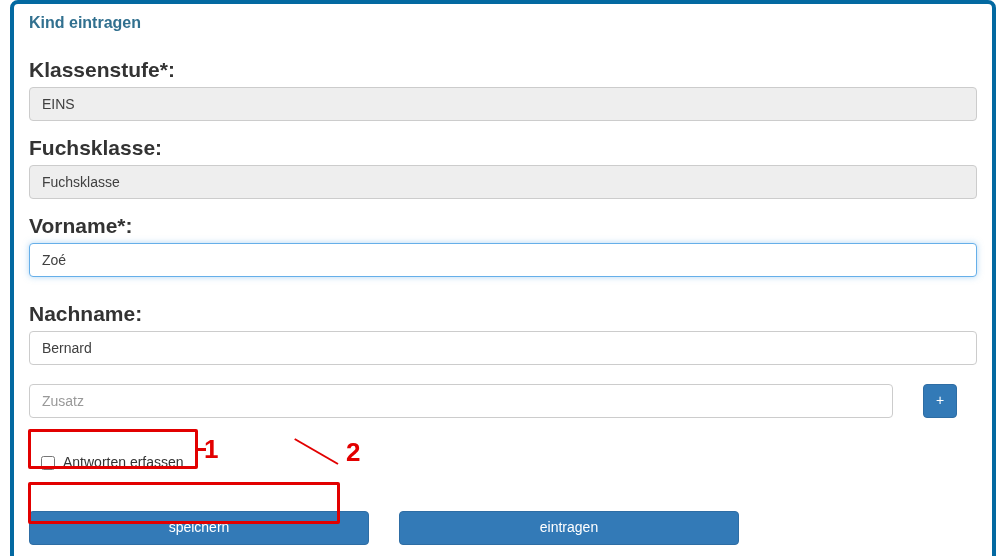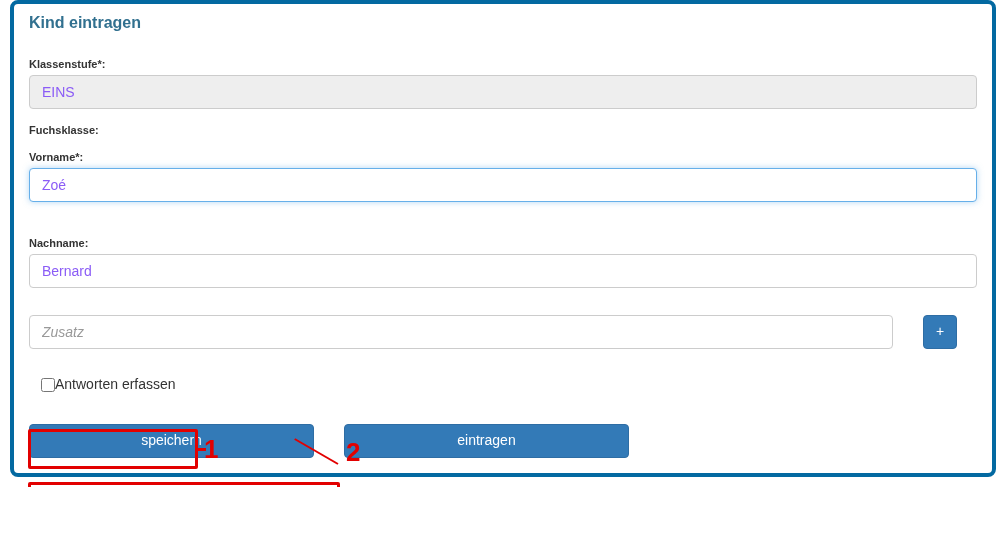--- a/index.html
+++ b/index.html
@@ -28,51 +28,51 @@
   .panel-body {
     padding: 15px;
   }
   .form-group {
     margin-bottom: 15px;
   }
   label {
     display: block;
     font-weight: 700;
     margin-bottom: 5px;
-    font-size: 11px;
+    font-size: 21px;
     color: #333;
   }
   .form-control {
     display: block;
     width: 100%;
     height: 34px;
     padding: 16px 12px;
     font-size: 14px;
     line-height: 1.4;
-    color: #8b5cf6;
+    color: #404040;
     background-color: #fff;
     border: 1px solid #ccc;
     border-radius: 4px;
   }
   .form-control[disabled] {
     background-color: #eee;
     cursor: not-allowed;
   }
   .form-control.focused {
     border-color: #66afe9;
     outline: 0;
     box-shadow: 0 0 6px rgba(102,175,233,.5);
   }
   .form-control::placeholder { color:#999; }
   .row-zusatz {
     display: flex;
     align-items: center;
     gap: 30px;
   }
-  .row-zusatz .form-control { flex: 1; font-style: italic; }
+  .row-zusatz .form-control { flex: 1; }
   .btn {
     display: inline-block;
     padding: 6px 12px;
     font-size: 14px;
     line-height: 1.4;
     text-align: center;
     border-radius: 4px;
     border: 1px solid transparent;
     cursor: pointer;
     vertical-align: middle;
@@ -88,33 +88,34 @@
     padding: 0;
     color:#fff;
     background-color:#337ab7;
     border-color:#2e6da4;
     font-size:14px;
     margin-right:20px;
   }
   .checkbox-wrap {
     display:inline-flex;
     align-items:flex-end;
-    padding:12px 12px;
+    gap:8px;
+    padding:21px 12px;
     position:relative;
   }
   .checkbox-wrap input[type="checkbox"]{
     width:14px;height:14px;
   }
   .button-row {
     display:flex;
     gap:30px;
     margin-top:20px;
   }
   .button-row .btn {
-    width:285px;
+    width:340px;
     height:34px;
   }
   
   .callout {
     position:absolute;
     border:3px solid #e20000;
     border-radius:2px;
     pointer-events:none;
   }
   .callout-1 {
@@ -157,28 +158,29 @@
   <div class="panel-heading">Kind eintragen</div>
   <div class="panel-body">
 
     <div class="form-group">
       <label>Klassenstufe*:</label>
       <input class="form-control" disabled="" value="EINS" style="">
     </div>
 
     <div class="form-group">
       <label>Fuchsklasse:</label>
-    </div>
-
-    <div class="form-group" style="margin-bottom:35px">
+      <input class="form-control" disabled="" value="Fuchsklasse" style="">
+    </div>
+
+    <div class="form-group" style="margin-bottom:25px">
       <label>Vorname*:</label>
       <input class="form-control focused" value="Zoé" style="">
     </div>
 
-    <div class="form-group" style="margin-bottom:27px">
+    <div class="form-group" style="margin-bottom:19px">
       <label>Nachname:</label>
       <input class="form-control" value="Bernard" style="">
     </div>
 
     <div class="form-group">
       <div class="row-zusatz">
         <input class="form-control" placeholder="Zusatz" style="">
         <button class="btn btn-plus">+</button>
       </div>
     </div>

